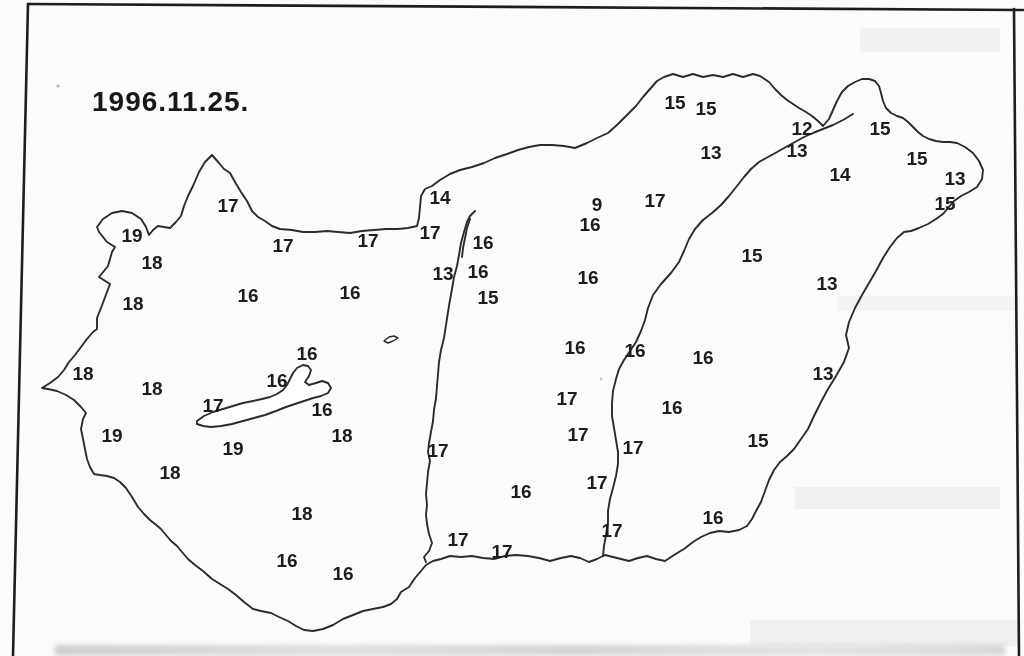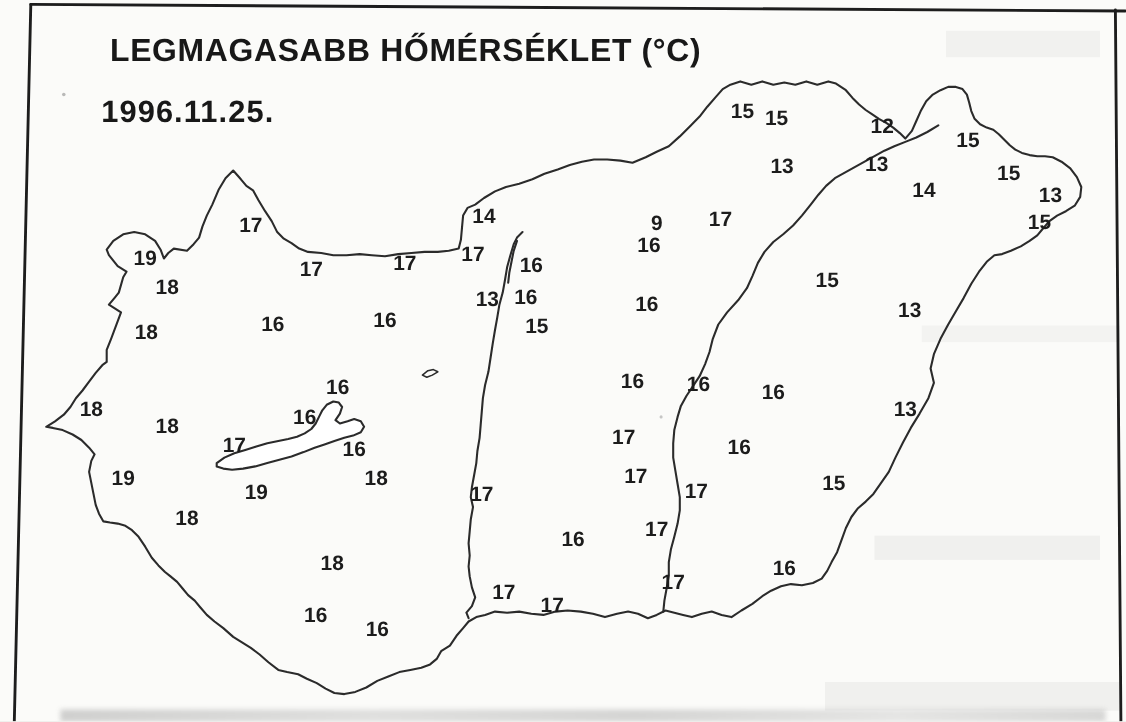--- a/index.html
+++ b/index.html
@@ -102,21 +102,20 @@
       M 197 421 L 204 416 213 412 223 409 233 406 243 403 253 401 262 399 270 397 277 394 283 390 287 385
       290 379 293 373 297 368 303 365 308 366 311 370 309 376 305 382 309 385 316 383 322 381 328 383
       331 388 328 393 321 396 313 398 304 401 295 404 286 407 276 411 265 415 254 418 243 421 232 424
       221 426 211 427 203 426 197 424 Z"></path>
 
     <path style="stroke-width:1.4" d="M 384 341 L 389 337 394 336 398 338 393 341 388 343 Z"></path>
   </svg>
 
   <div class="bottom-cut"></div>
 
-  <div class="title">LEGMAGASABB HŐMÉRSÉKLET (°C)</div>
   <div class="date">1996.11.25.</div>
 
   <div>
 
   <div class="temp-label" style="left: 132px; top: 235px;">19</div>
       <div class="temp-label" style="left: 152px; top: 262px;">18</div>
       <div class="temp-label" style="left: 133px; top: 303px;">18</div>
       <div class="temp-label" style="left: 228px; top: 205px;">17</div>
       <div class="temp-label" style="left: 283px; top: 245px;">17</div>
       <div class="temp-label" style="left: 368px; top: 240px;">17</div>
@@ -154,21 +153,21 @@
       <div class="temp-label" style="left: 703px; top: 357px;">16</div>
       <div class="temp-label" style="left: 567px; top: 398px;">17</div>
       <div class="temp-label" style="left: 672px; top: 407px;">16</div>
       <div class="temp-label" style="left: 578px; top: 434px;">17</div>
       <div class="temp-label" style="left: 633px; top: 447px;">17</div>
       <div class="temp-label" style="left: 597px; top: 482px;">17</div>
       <div class="temp-label" style="left: 612px; top: 530px;">17</div>
       <div class="temp-label" style="left: 713px; top: 517px;">16</div>
       <div class="temp-label" style="left: 675px; top: 102px;">15</div>
       <div class="temp-label" style="left: 706px; top: 108px;">15</div>
-      <div class="temp-label" style="left: 802px; top: 115px;">12</div>
+      <div class="temp-label" style="left: 802px; top: 128px;">12</div>
       <div class="temp-label" style="left: 711px; top: 152px;">13</div>
       <div class="temp-label" style="left: 797px; top: 150px;">13</div>
       <div class="temp-label" style="left: 880px; top: 128px;">15</div>
       <div class="temp-label" style="left: 840px; top: 174px;">14</div>
       <div class="temp-label" style="left: 917px; top: 158px;">15</div>
       <div class="temp-label" style="left: 955px; top: 178px;">13</div>
       <div class="temp-label" style="left: 945px; top: 203px;">15</div>
       <div class="temp-label" style="left: 752px; top: 255px;">15</div>
       <div class="temp-label" style="left: 827px; top: 283px;">13</div>
       <div class="temp-label" style="left: 823px; top: 373px;">13</div>

